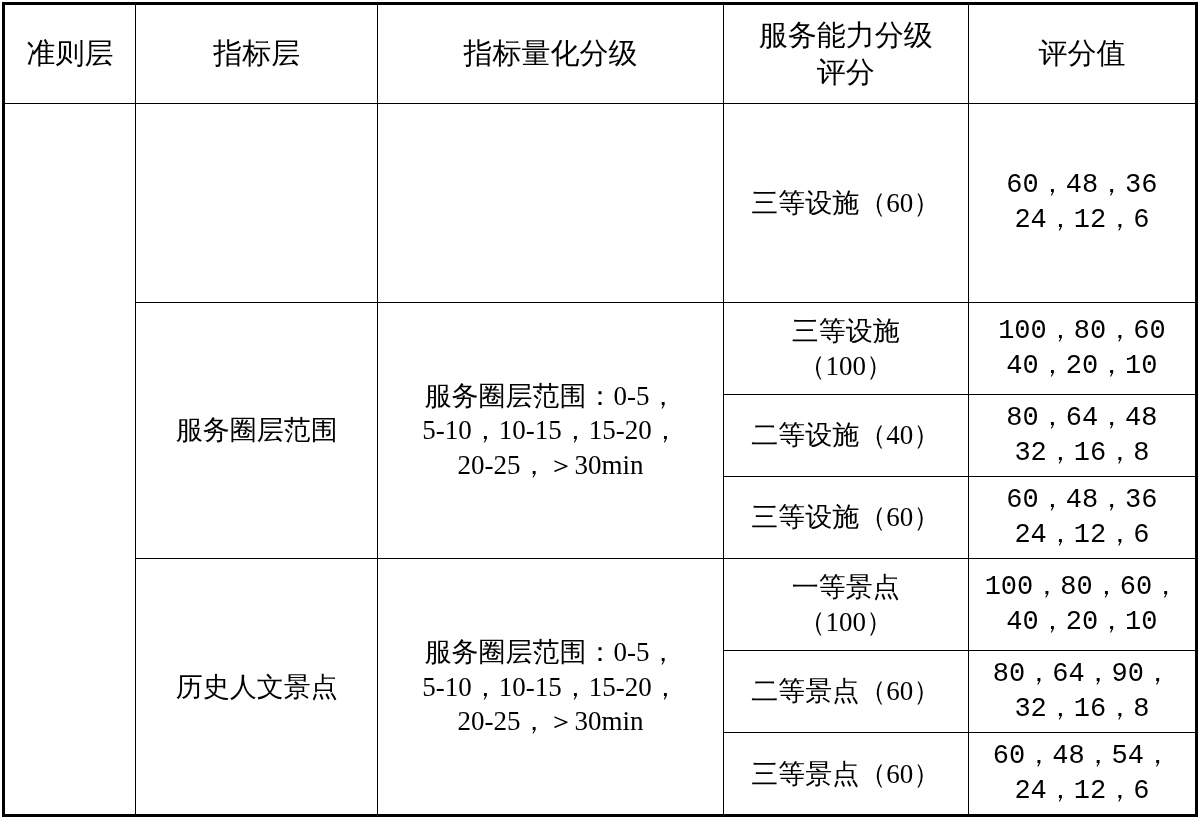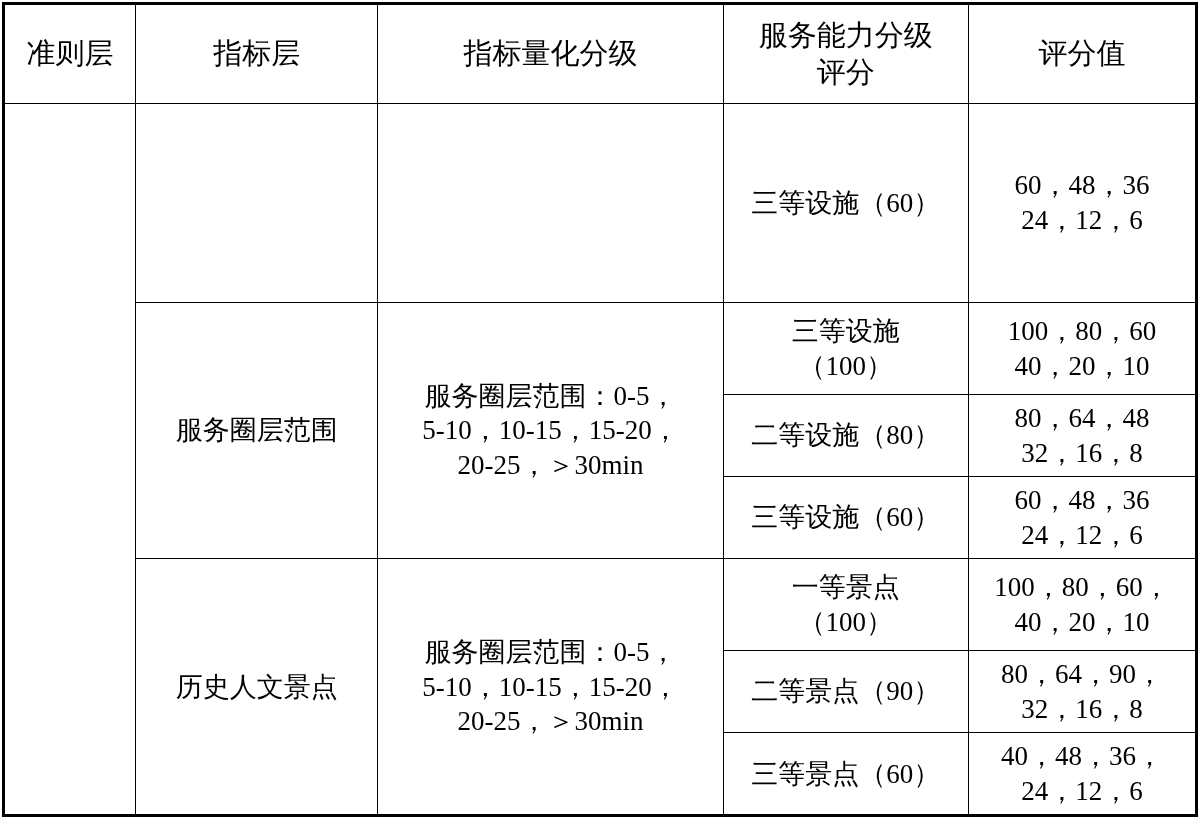--- a/index.html
+++ b/index.html
@@ -55,20 +55,21 @@
 
   .grade-cell {
     font-size: 27px;
     line-height: 1.3;
     margin-left: 32px;
   }
   .score-cell {
     font-size: 27px;
     line-height: 1.32;
     letter-spacing: 0px;
+    font-family: Liberation Mono, monospace;
   }
   .range-cell {
     font-size: 27px;
     line-height: 1.45;
     text-align: center;
     padding: 10px 10px;
   }
   .name-cell {
     font-size: 28px;
   }
@@ -122,21 +123,21 @@
         <td class="grade-cell">
           <div>三等设施</div>
           <div>（100）</div>
         </td>
         <td class="score-cell">
           <div>100，80，60</div>
           <div>40，20，10</div>
         </td>
       </tr>
       <tr class="row-h-small">
-        <td class="grade-cell">二等设施（80）</td>
+        <td class="grade-cell">二等设施（40）</td>
         <td class="score-cell">
           <div>80，64，48</div>
           <div>32，16，8</div>
         </td>
       </tr>
       <tr class="row-h-small">
         <td class="grade-cell">三等设施（60）</td>
         <td class="score-cell">
           <div>60，48，36</div>
           <div>24，12，6</div>
@@ -153,28 +154,28 @@
         <td class="grade-cell">
           <div>一等景点</div>
           <div>（100）</div>
         </td>
         <td class="score-cell">
           <div>100，80，60，</div>
           <div>40，20，10</div>
         </td>
       </tr>
       <tr class="row-h-small">
-        <td class="grade-cell">二等景点（90）</td>
+        <td class="grade-cell">二等景点（60）</td>
         <td class="score-cell">
           <div>80，64，90，</div>
           <div>32，16，8</div>
         </td>
       </tr>
       <tr class="row-h-small">
         <td class="grade-cell">三等景点（60）</td>
         <td class="score-cell">
-          <div>40，48，36，</div>
+          <div>60，48，54，</div>
           <div>24，12，6</div>
         </td>
       </tr>
     </tbody>
   </table>
 </div>
 
 </body></html>

